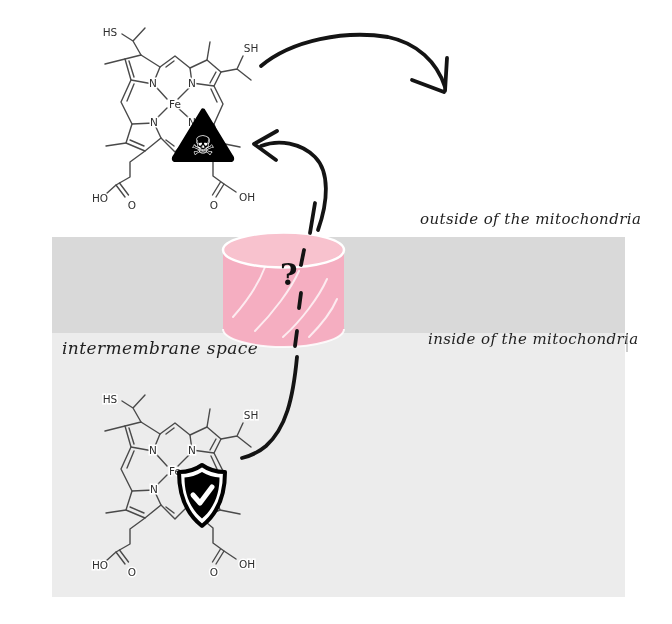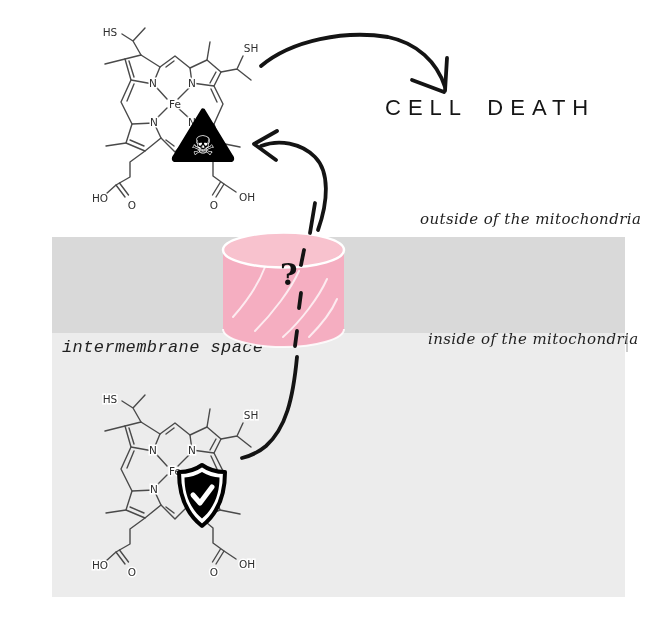--- a/index.html
+++ b/index.html
@@ -9,21 +9,21 @@
   }
   .band{position:absolute;left:52px;width:573px;}
   .membrane{top:237px;height:96px;background:#d9d9d9;}
   .matrix{top:333px;height:264px;background:#ececec;}
   .script-label{
     position:absolute;font-family:"DejaVu Serif", serif;font-style:italic;
     color:#1f1f1f;letter-spacing:0.4px;white-space:nowrap;
   }
   .outside-label{top:210px;left:420px;width:198px;text-align:right;font-size:15px;}
   .inside-label{top:330px;left:428px;font-size:15px;}
-  .intermembrane-label{top:338px;left:62px;font-size:17px;font-family:Liberation Mono, monospace;}
+  .intermembrane-label{top:338px;left:62px;font-size:17px;}
   .cell-death{
     position:absolute;top:95px;left:385px;font-size:22px;letter-spacing:7px;
     word-spacing:7px;color:#151515;white-space:nowrap;
   }
   .question{
     position:absolute;top:260px;left:280px;font-family:"DejaVu Serif", serif;
     font-size:30px;font-weight:bold;color:#111;line-height:1;
   }
   svg{position:absolute;display:block;}
   .heme-top{left:86px;top:12px;}
@@ -152,18 +152,17 @@
       <path class="ink" d="M315,203 L310,233"></path>
       <path class="ink" d="M304,250 L301,265"></path>
       <path class="ink" d="M301,293 L299,308"></path>
       <path class="ink" d="M297,331 L295,346"></path>
     </g>
     <path d="M627,334 L627,352" stroke="#9a9a9a" stroke-width="1"></path>
   </svg>
 
   <div class="question qwrap">?</div>
 
-  <div class="cell-death">CELL DEATH</div>
   <div class="script-label outside-label">outside of the mitochondria</div>
   <div class="script-label intermembrane-label">intermembrane space</div>
   <div class="script-label inside-label">inside of the mitochondria</div>
 
 </div>
 
 </body></html>

